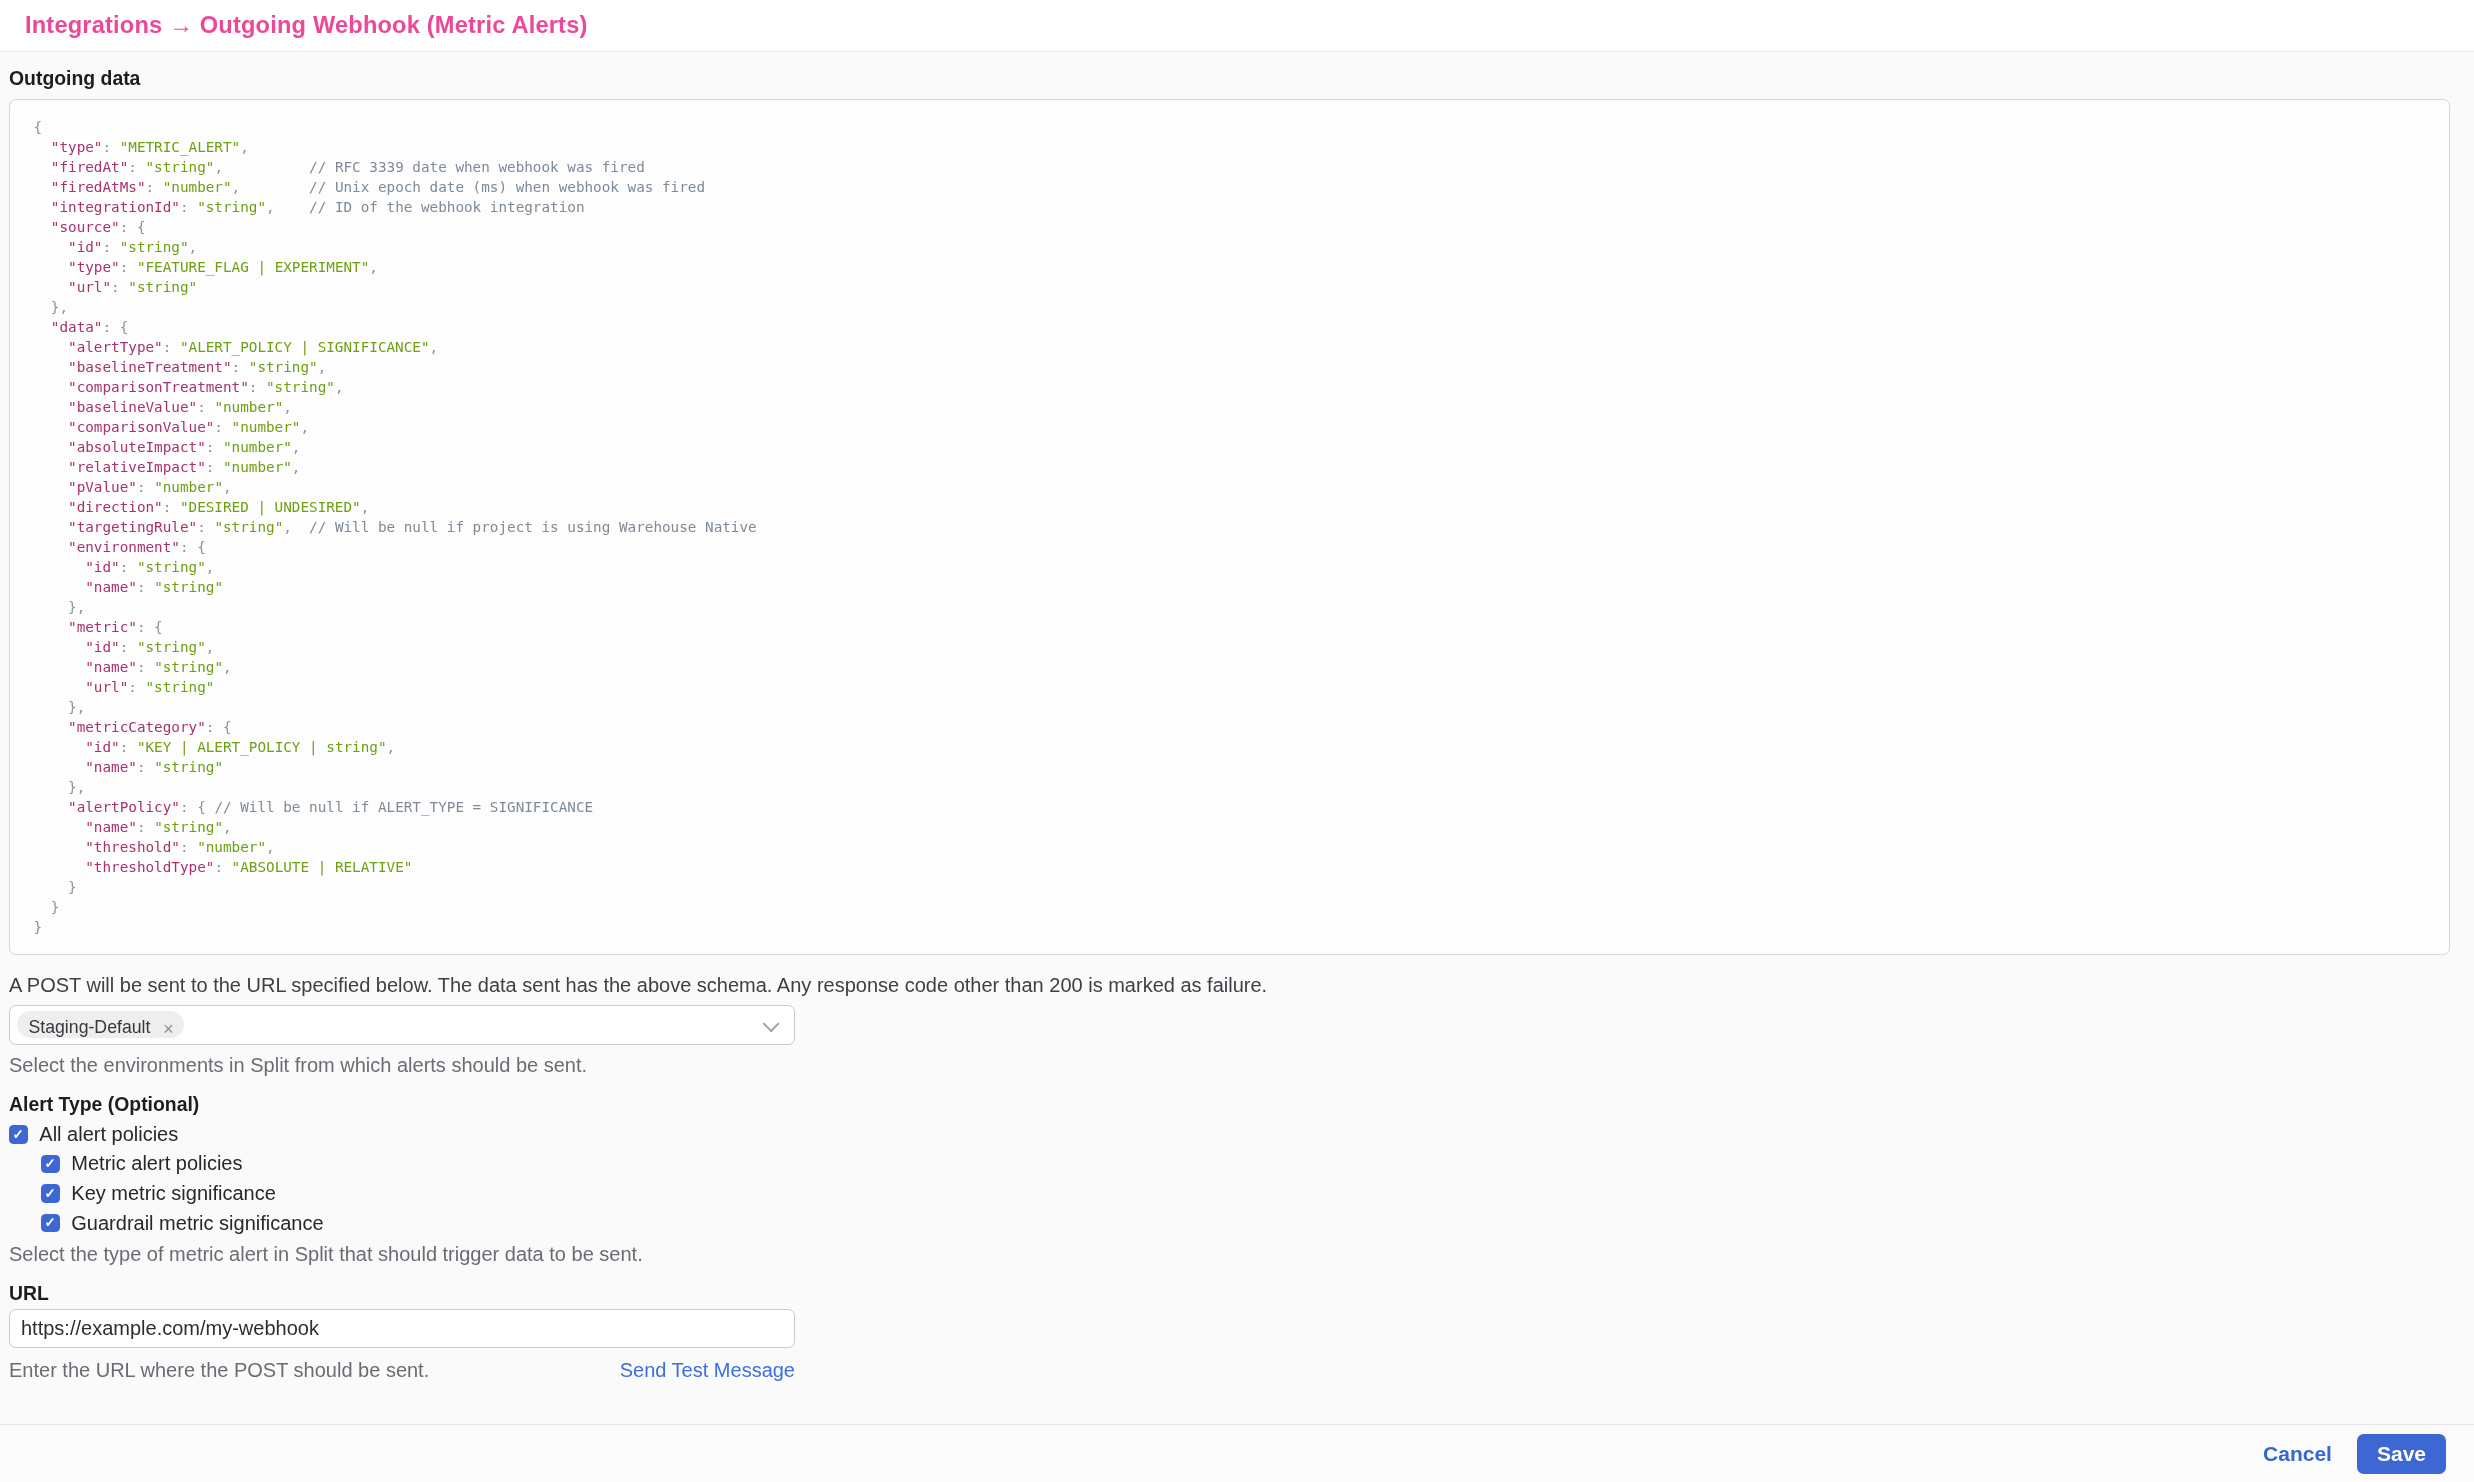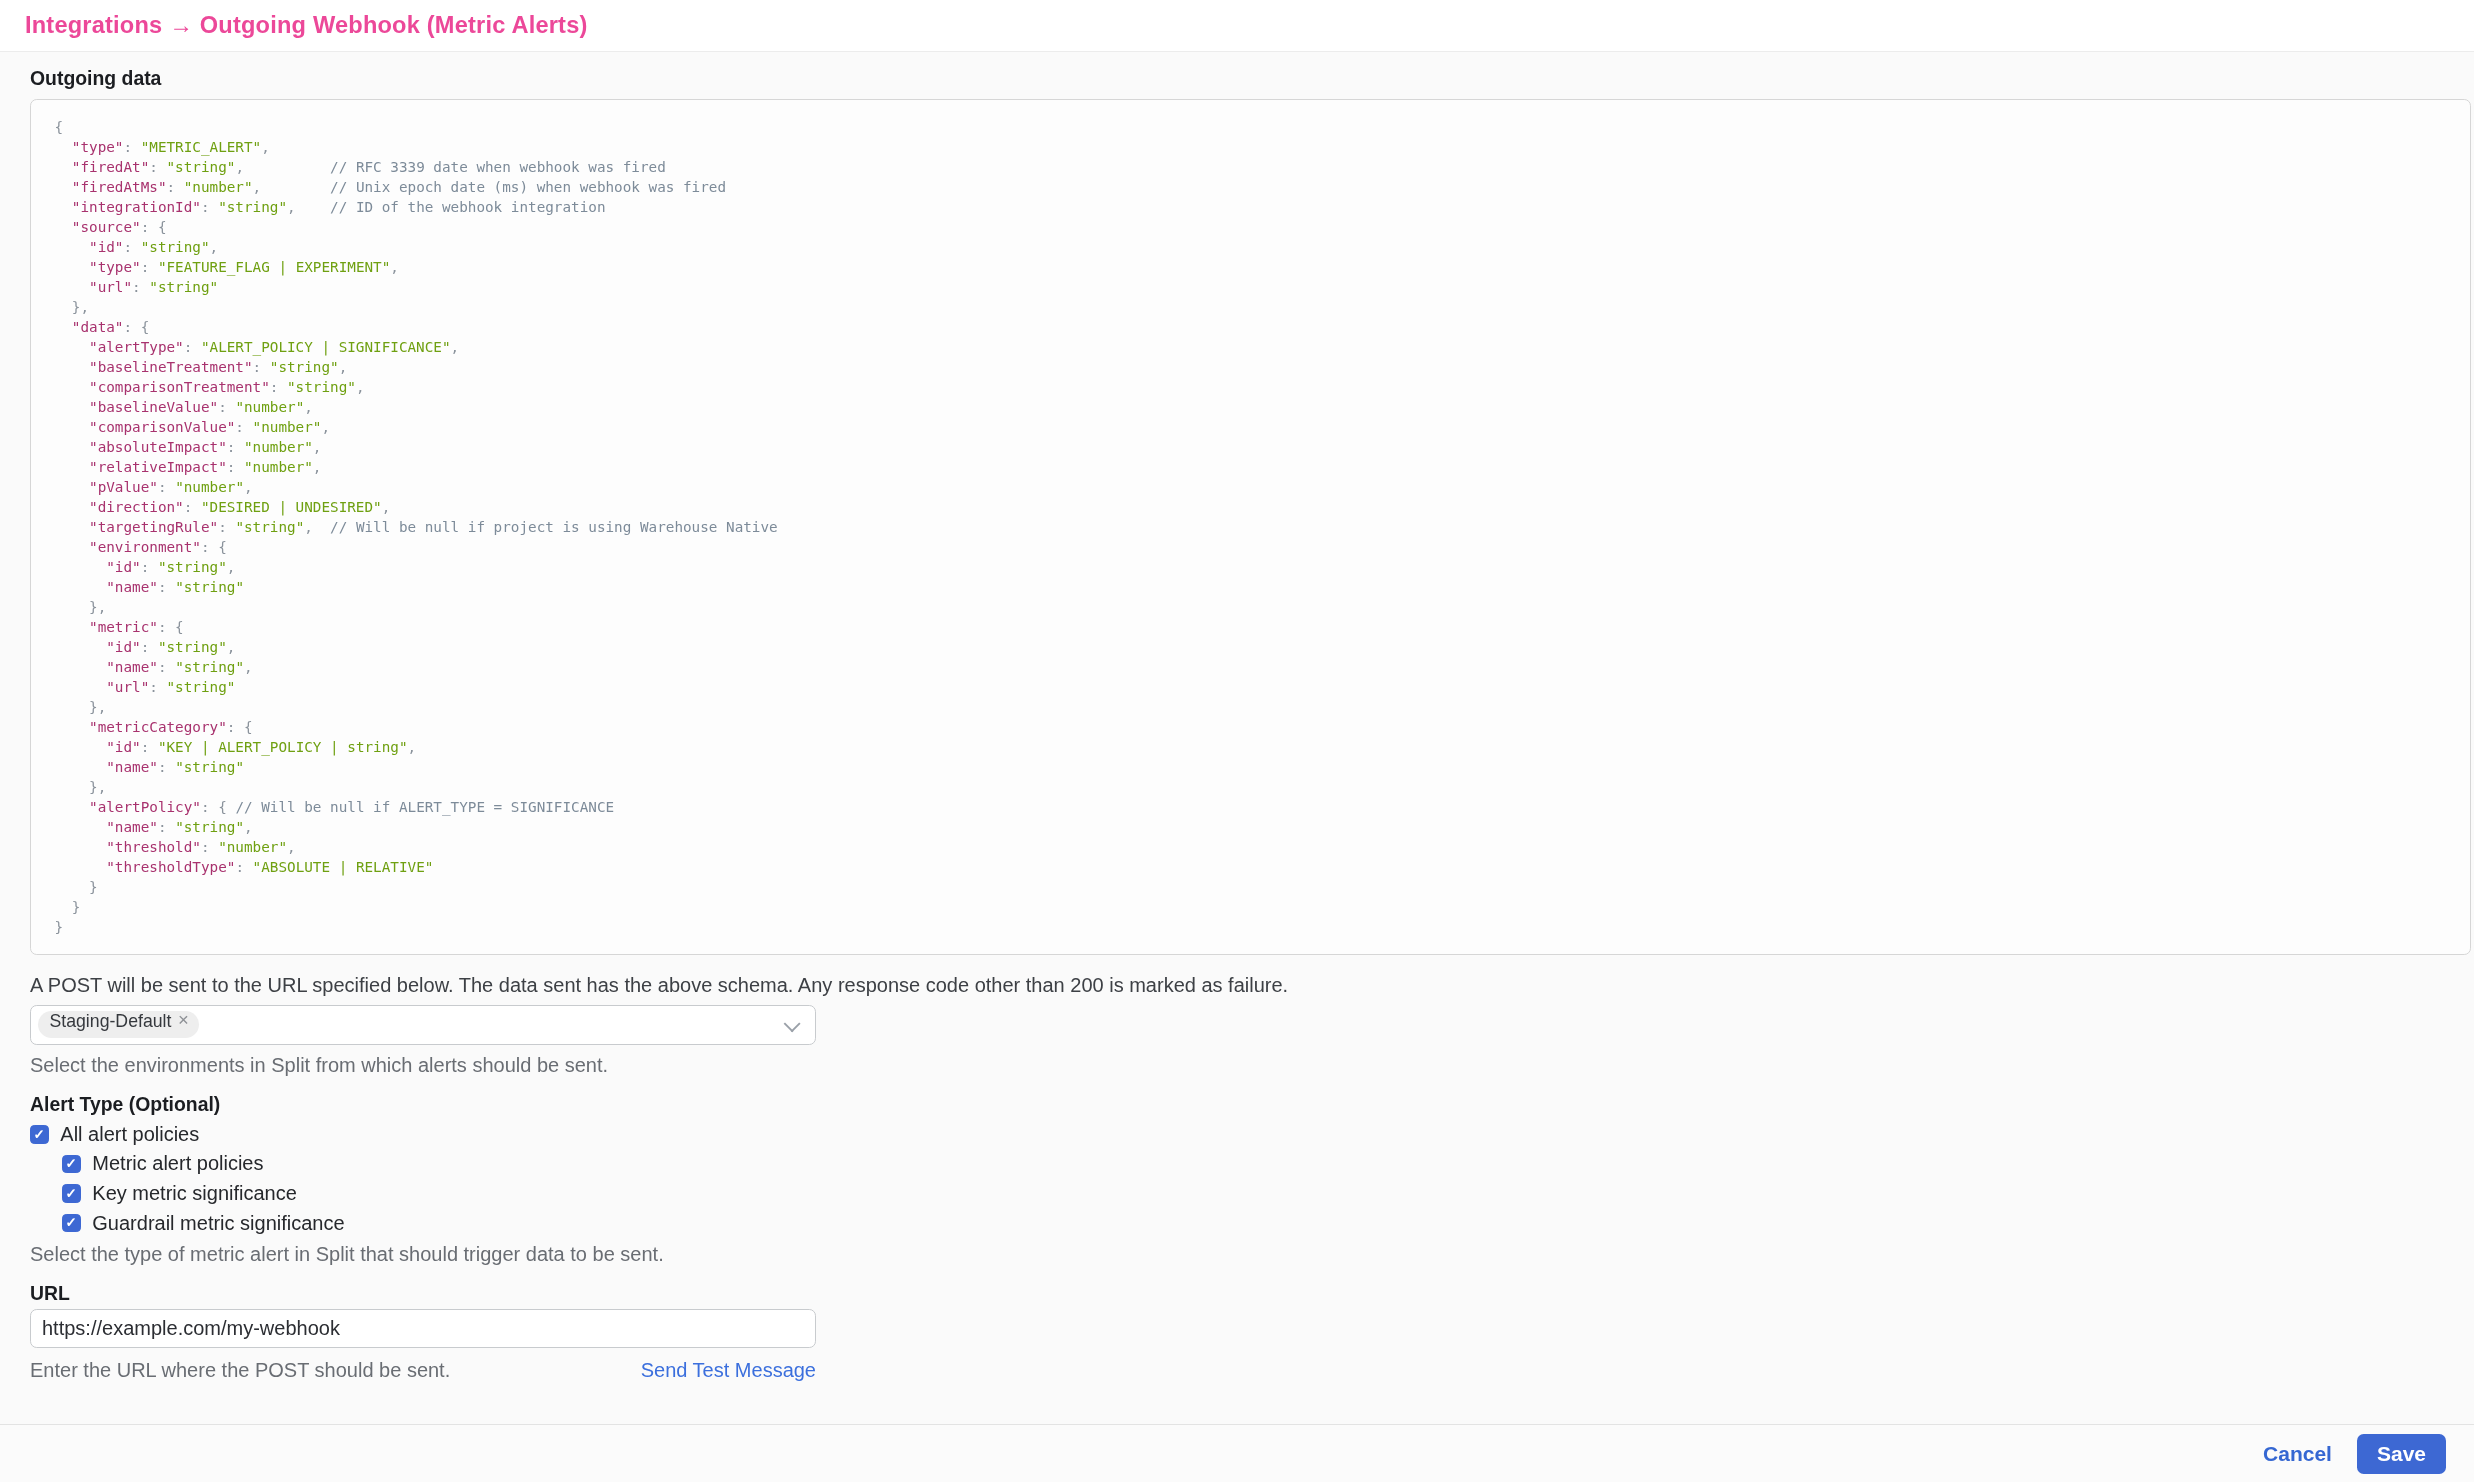--- a/index.html
+++ b/index.html
@@ -16,21 +16,21 @@
   .topbar {
     height:52px; flex:0 0 52px;
     background:#ffffff;
     border-bottom:0.8px solid #ececec;
     display:flex; align-items:center;
     padding:0 25px;
   }
   .topbar h1 { font-size:23.6px; font-weight:700; color:#ec4899; letter-spacing:0.2px; }
 
   
-  .main { flex:1 1 auto; padding:0 30px; overflow:hidden; }
+  .main { flex:1 1 auto; padding:0 9px; overflow:hidden; }
 
   .field-label { font-size:19.4px; font-weight:700; color:#1b1d21; line-height:23.6px; }
   .lbl-outgoing { margin-top:15px; }
 
   .code-block {
     margin-top:8.4px;
     background:#fdfdfd;
     border:0.8px solid #d6d6d6;
     border-radius:6.7px;
     padding:17px 23.6px;
@@ -55,27 +55,27 @@
     width:786px; height:40px;
     background:#ffffff;
     border:0.8px solid #c8cbce;
     border-radius:6.7px;
     display:flex; align-items:center;
     padding:0 17px 0 6.7px;
     position:relative;
     cursor:pointer;
   }
   .tag {
-    display:inline-flex; align-items:flex-start;
+    display:inline-flex; align-items:flex-end;
     background:#eeeeee;
     border-radius:13.5px;
     height:27px;
     padding:0 8.4px 0 11.8px;
     font-size:17.7px; color:#35383d;
-    gap:5px;
+    gap:11px;
   }
   .tag-x { color:#8e9196; font-size:18.5px; line-height:18.5px; cursor:pointer; padding:0 1.7px; }
   .chevron {
     position:absolute; right:18.5px; top:13.5px;
     width:11.8px; height:11.8px;
     border-right:2.1px solid #9aa0a8;
     border-bottom:2.1px solid #9aa0a8;
     transform:rotate(45deg) translateY(-1.7px);
   }
   .env-help { margin-top:8.4px; }

